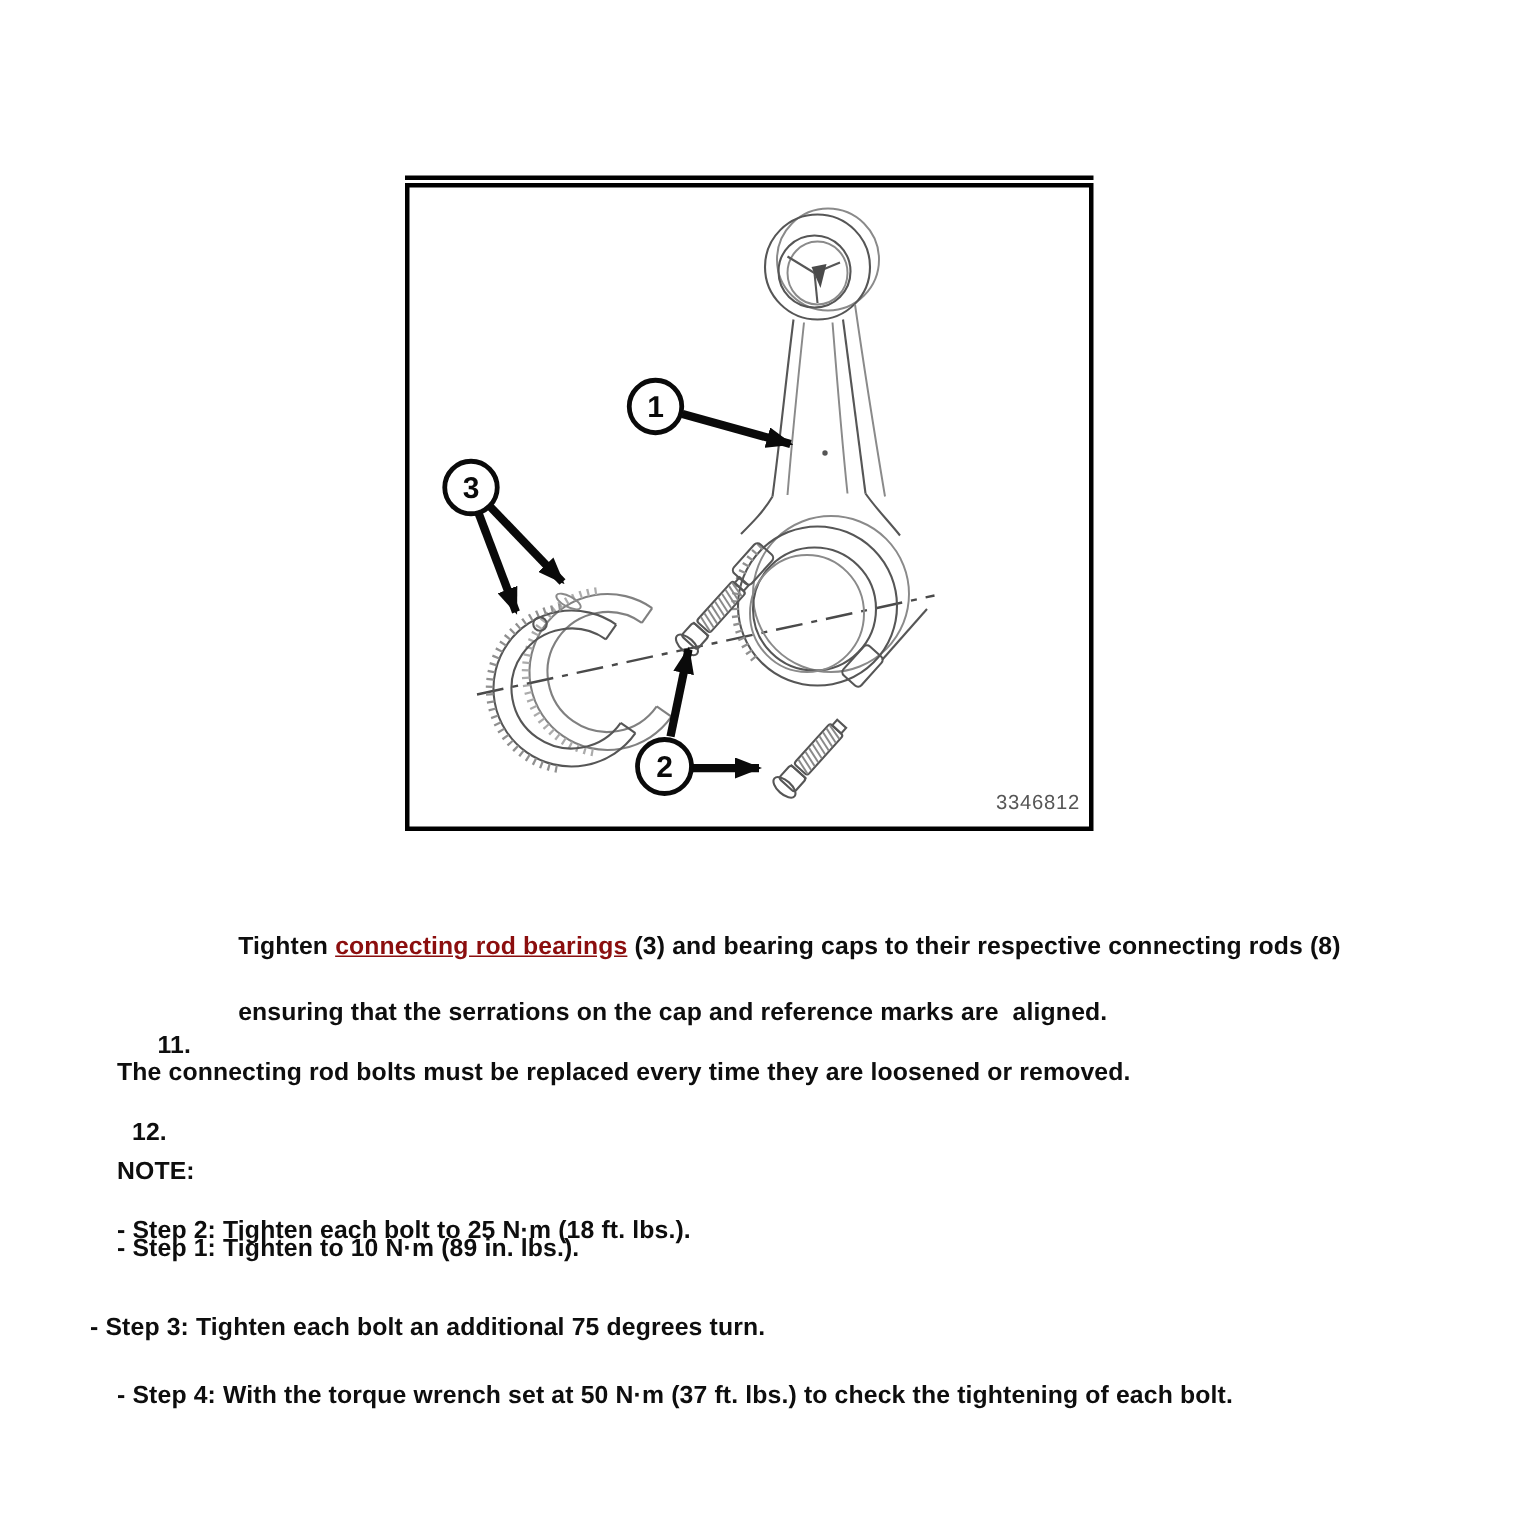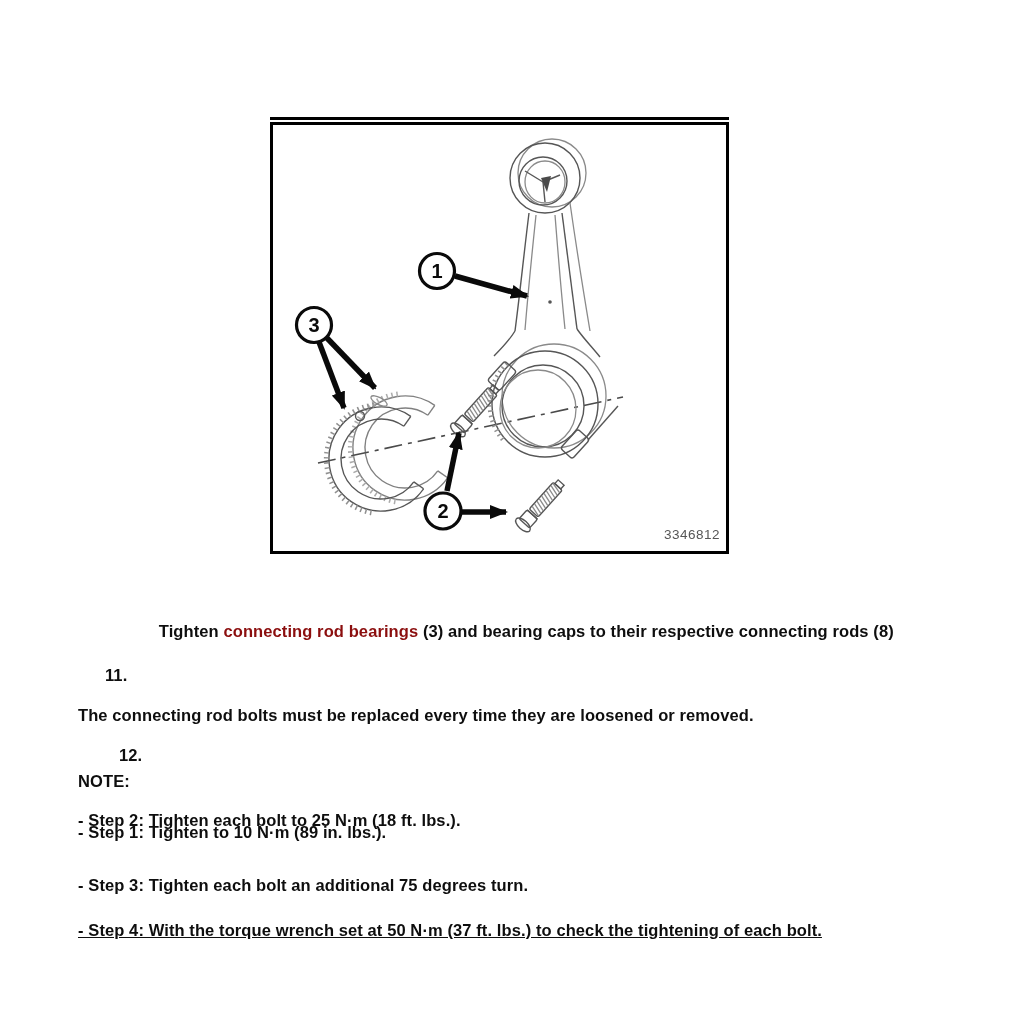--- a/index.html
+++ b/index.html
@@ -5,21 +5,21 @@
   html,body{margin:0;padding:0;}
   body{
     width:1024px;height:1024px;background:#ffffff;position:relative;overflow:hidden;
     font-family:"Liberation Sans",sans-serif;font-weight:bold;color:#0e0e0e;
   }
   .abs{position:absolute;}
   .para{font-size:16.5px;line-height:22px;letter-spacing:.1px;white-space:pre-wrap;}
   .flexrow{display:flex;align-items:flex-end;}
   .num{flex:0 0 35px;}
   .num12{flex:0 0 29px;}
-  .link{color:#8b0e0e;cursor:pointer;}
+  .link{color:#8b0e0e;text-decoration:underline;cursor:pointer;}
   
   .fig-topline{height:3px;background:#000;margin-bottom:2px;}
   .fig-frame{box-sizing:border-box;border:3px solid #000;width:459px;height:432px;background:#fff;}
   .fig-frame svg{display:block;}
   svg .ln{stroke:#565656;fill:none;stroke-width:1.4;}
   svg .ln2{stroke:#8a8a8a;fill:none;stroke-width:1.3;}
   svg .bead{fill:none;stroke:#909090;stroke-width:5;stroke-dasharray:1.5 3.6;}
   svg .callout{fill:#ffffff;stroke:#0a0a0a;stroke-width:3.2;}
   svg .cnum{font-family:"Liberation Sans",sans-serif;font-weight:bold;font-size:20px;fill:#0a0a0a;text-anchor:middle;}
   svg .arrow{stroke:#0a0a0a;stroke-width:5.5;fill:none;}
@@ -141,28 +141,29 @@
 
       <text x="447" y="414" class="fignum">3346812</text>
     </svg>
   </div>
 </div>
 
 <div class="para flexrow abs" style="left:105px;top:598px;width:850px;">
   <span class="num">11.</span>
   <div>
     <span>Tighten </span><a class="link">connecting rod bearings</a><span> (3) and bearing caps to their respective connecting rods (8)</span><br>
+    <span>ensuring that the serrations on the cap and reference marks are  aligned.</span>
   </div>
 </div>
 
 <div class="para abs" style="left:78px;top:660px;width:880px;">
   <div>The connecting rod bolts must be replaced every time they are loosened or removed.</div>
   <div>NOTE:</div>
 </div>
 
-<div class="para flexrow abs" style="left:119px;top:744px;width:860px;">
+<div class="para flexrow abs" style="left:88px;top:744px;width:860px;">
   <span class="num12">12.</span>
 </div>
 
 <div class="para abs" style="left:78px;top:821px;width:900px;">- Step 1: Tighten to 10 N·m (89 in. lbs.).</div>
 <div class="para abs" style="left:78px;top:809px;width:900px;">- Step 2: Tighten each bolt to 25 N·m (18 ft. lbs.).</div>
-<div class="para abs" style="left:78px;top:874px;width:900px;">- Step 3: Tighten each bolt an additional 75 degrees turn.</div>
-<div class="para abs" style="left:78px;top:919px;width:920px;text-decoration:underline;">- Step 4: With the torque wrench set at 50 N·m (37 ft. lbs.) to check the tightening of each bolt.</div>
+<div class="para abs" style="left:60px;top:874px;width:900px;">- Step 3: Tighten each bolt an additional 75 degrees turn.</div>
+<div class="para abs" style="left:78px;top:919px;width:920px;">- Step 4: With the torque wrench set at 50 N·m (37 ft. lbs.) to check the tightening of each bolt.</div>
 
 </body></html>

